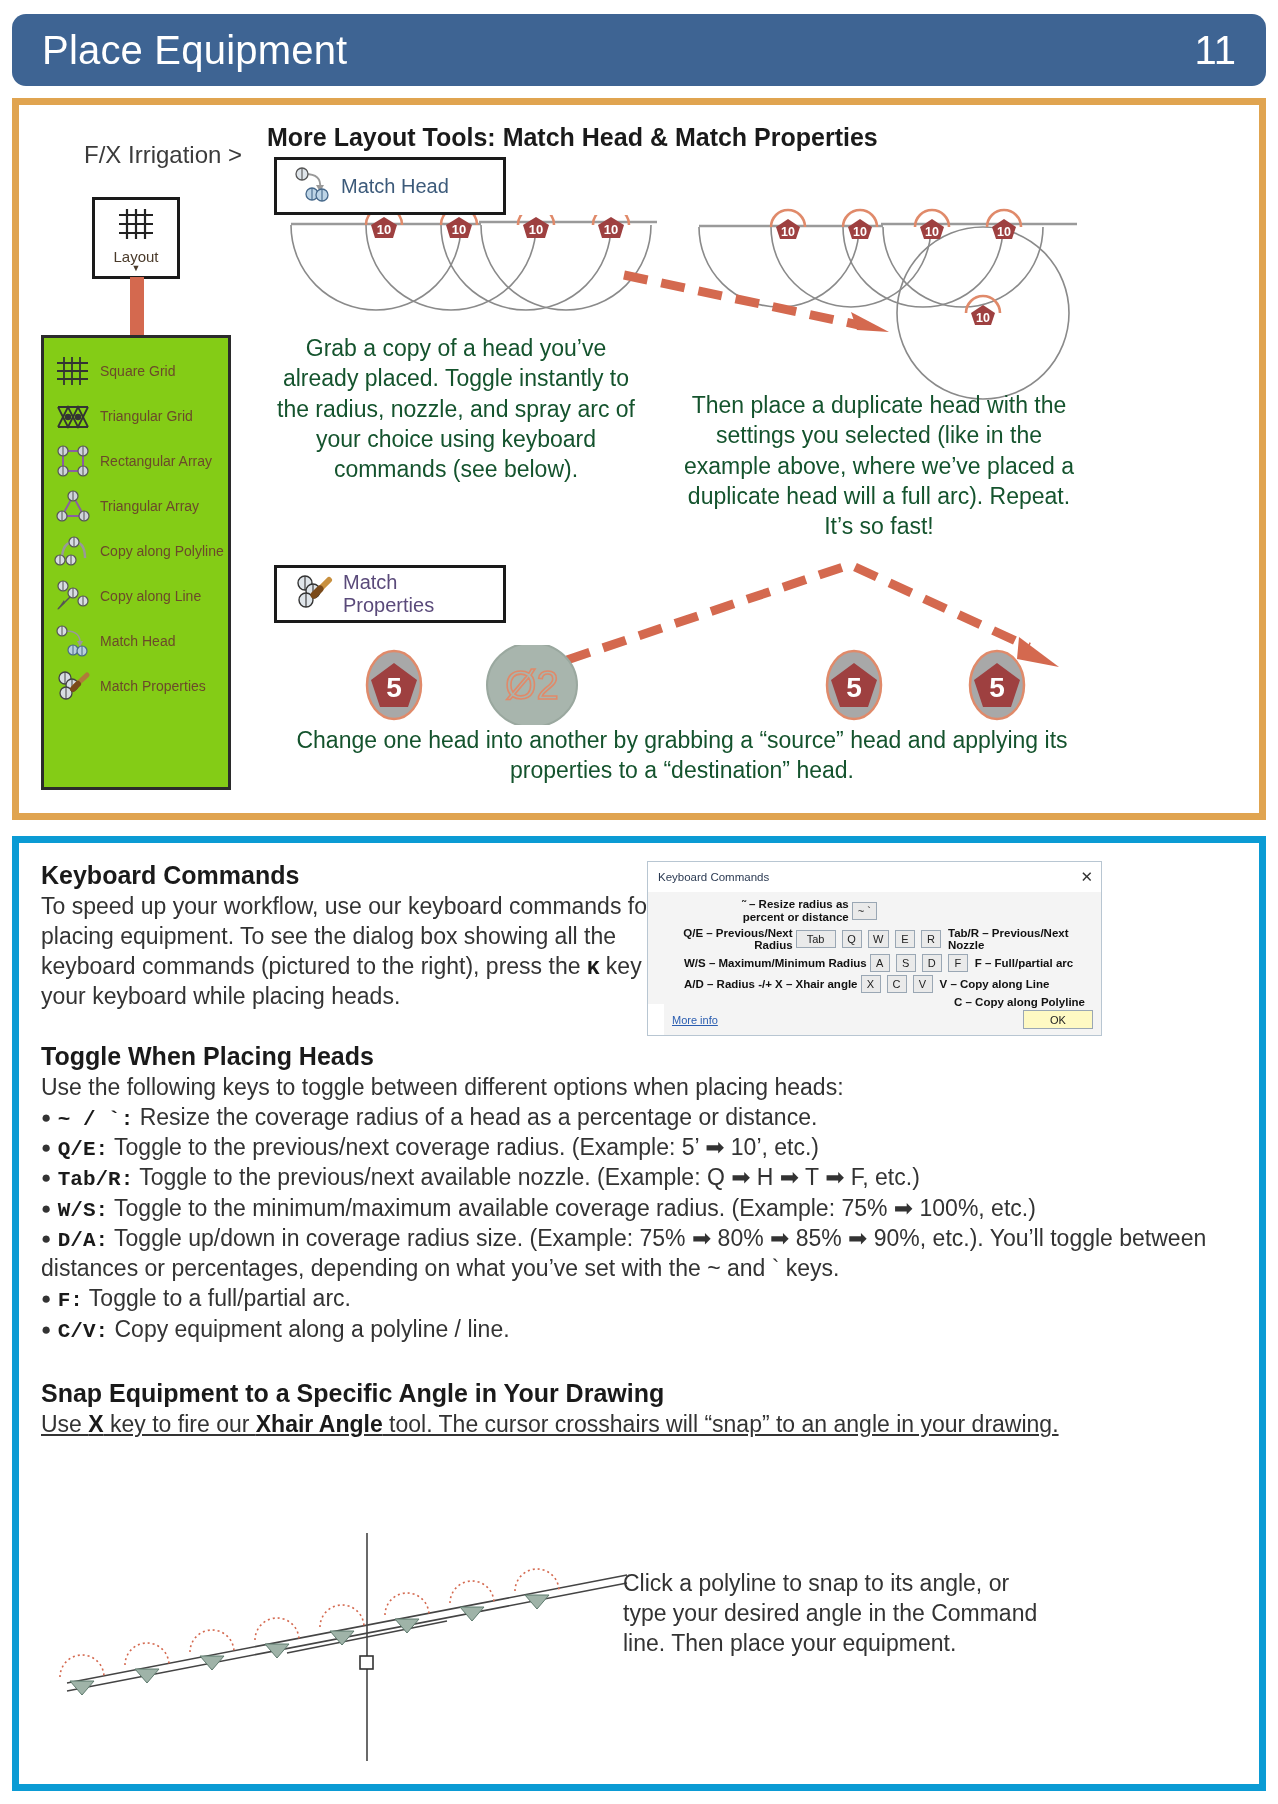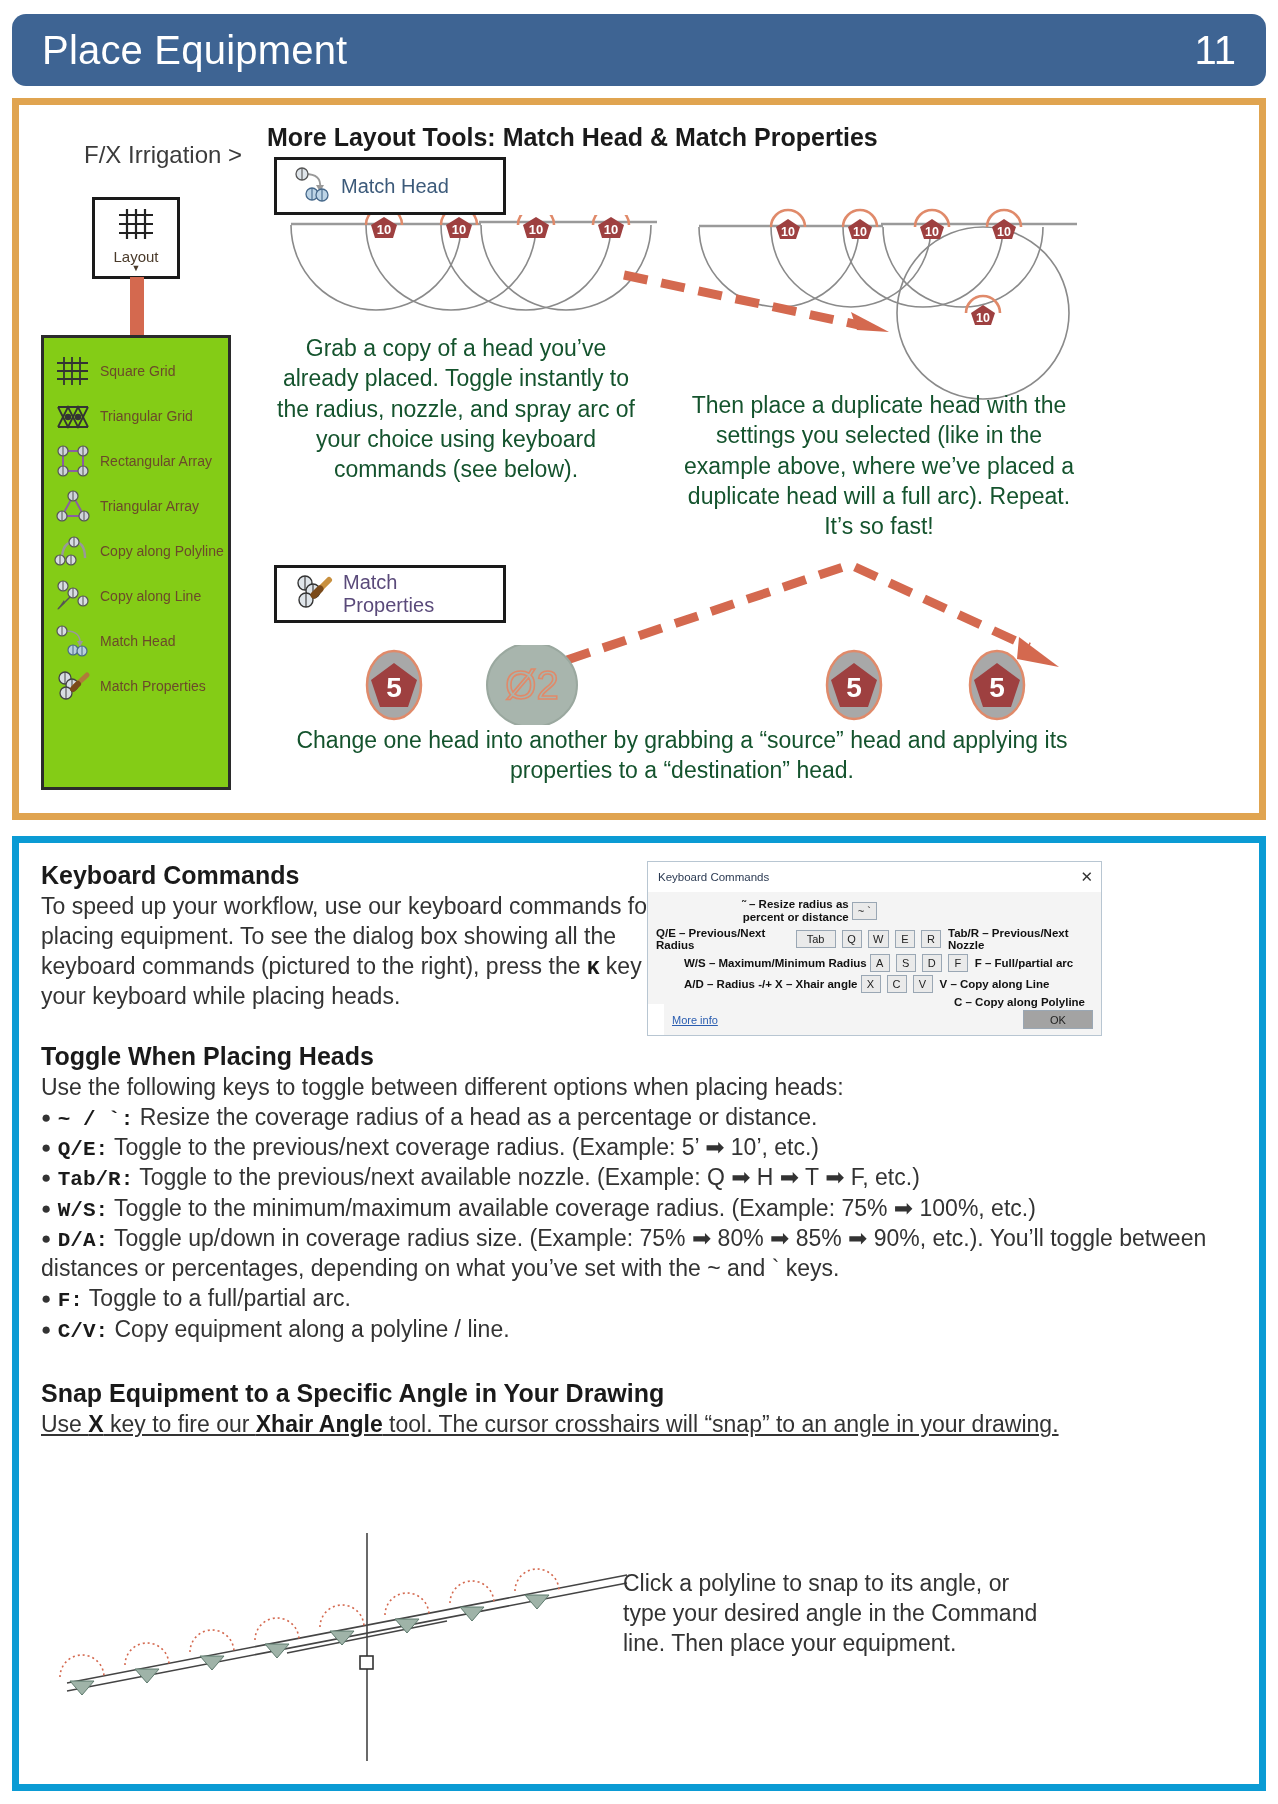--- a/index.html
+++ b/index.html
@@ -106,23 +106,23 @@
   }
   .dialog-title {
     height: 30px; display: flex; align-items: center; justify-content: space-between;
     padding: 0 8px 0 10px; background: #ffffff;
   }
   .dialog-title .dt { font-size: 11.5px; color: #2b3a52; }
   .dialog-title .dx { font-size: 15px; color: #333; }
   .dialog-body { background: #f4f4f4; height: 112px; position: relative; padding: 6px 8px 0 8px; }
   .dialog-foot { height: 31px; background: #f4f4f4; display: flex; align-items: center; justify-content: space-between; padding: 0 8px; border-top: 0; margin-left: 16px; }
   .more-info { font-size: 11px; color: #2a5db0; text-decoration: underline; }
-  .ok-btn { width: 70px; height: 19px; border: 1px solid #9aa7b4; background: #a3a3a3; font-size: 11px; display: flex; align-items: center; justify-content: center; color: #222; }
+  .ok-btn { width: 70px; height: 19px; border: 1px solid #9aa7b4; background: #fef9c3; font-size: 11px; display: flex; align-items: center; justify-content: center; color: #222; }
   .dl-row { display: flex; align-items: center; font-size: 11.5px; font-weight: bold; color: #111; margin-bottom: 3px; }
-  .dl-lbl { }
+  .dl-lbl { text-align: right; }
   .kcap { display: inline-flex; align-items: center; justify-content: center; border: 1px solid #9aa7b4; background: #eaeaea; height: 18px; min-width: 20px; padding: 0 5px; margin: 0 3px; font-size: 11px; font-weight: normal; color: #222; }
 
   
   #xhair-drawing { position: absolute; left: 18px; top: 690px; width: 600px; height: 230px; }
   .click-text { position: absolute; left: 604px; top: 726px; width: 430px; font-size: 23px; line-height: 1.30; color: #333; }
 </style>
 </head>
 <body>
 
 <div class="page">

